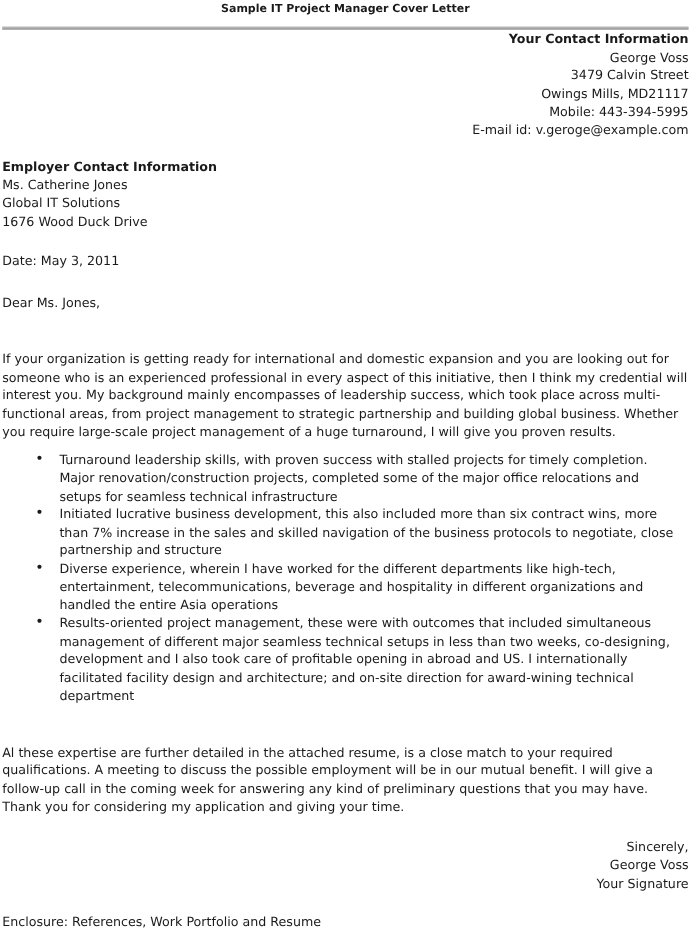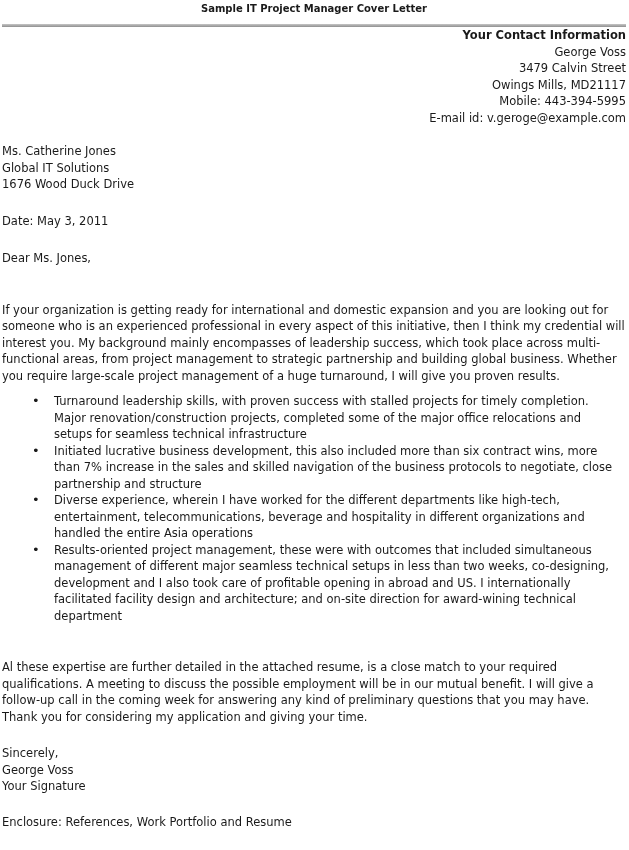--- a/index.html
+++ b/index.html
@@ -42,40 +42,41 @@
   ul.bullet-list li {
     position: relative;
   }
   ul.bullet-list li::before {
     content: "\2022";
     position: absolute;
     left: -22px;
     top: 0;
     font-size: 13px;
   }
-  .signature-block { margin-top: 20px; }
+  .signature-block { margin-top: 20px; text-align: right; }
   .enclosure { margin-top: 19px; }
 </style>
 </head>
 <body>
 
 <div class="title">Sample IT Project Manager Cover Letter</div>
 
 <div class="rule"></div>
 
 <div class="sender-block">
   <div class="block-heading">Your Contact Information</div>
   <div>George Voss</div>
   <div>3479 Calvin Street</div>
   <div>Owings Mills, MD21117</div>
   <div>Mobile: 443-394-5995</div>
   <div>E-mail id: v.geroge@example.com</div>
 </div>
 
 <div class="employer-block">
+  <div class="block-heading">Employer Contact Information</div>
   <div>Ms. Catherine Jones</div>
   <div>Global IT Solutions</div>
   <div>1676 Wood Duck Drive</div>
 </div>
 
 <div class="date-line">Date: May 3, 2011</div>
 
 <div class="salutation">Dear Ms. Jones,</div>
 
 <div class="paragraph">If your organization is getting ready for international and domestic expansion and you are looking out for someone who is an experienced professional in every aspect of this initiative, then I think my credential will interest you. My background mainly encompasses of leadership success, which took place across multi-functional areas, from project management to strategic partnership and building global business. Whether you require large-scale project management of a huge turnaround, I will give you proven results.</div>

